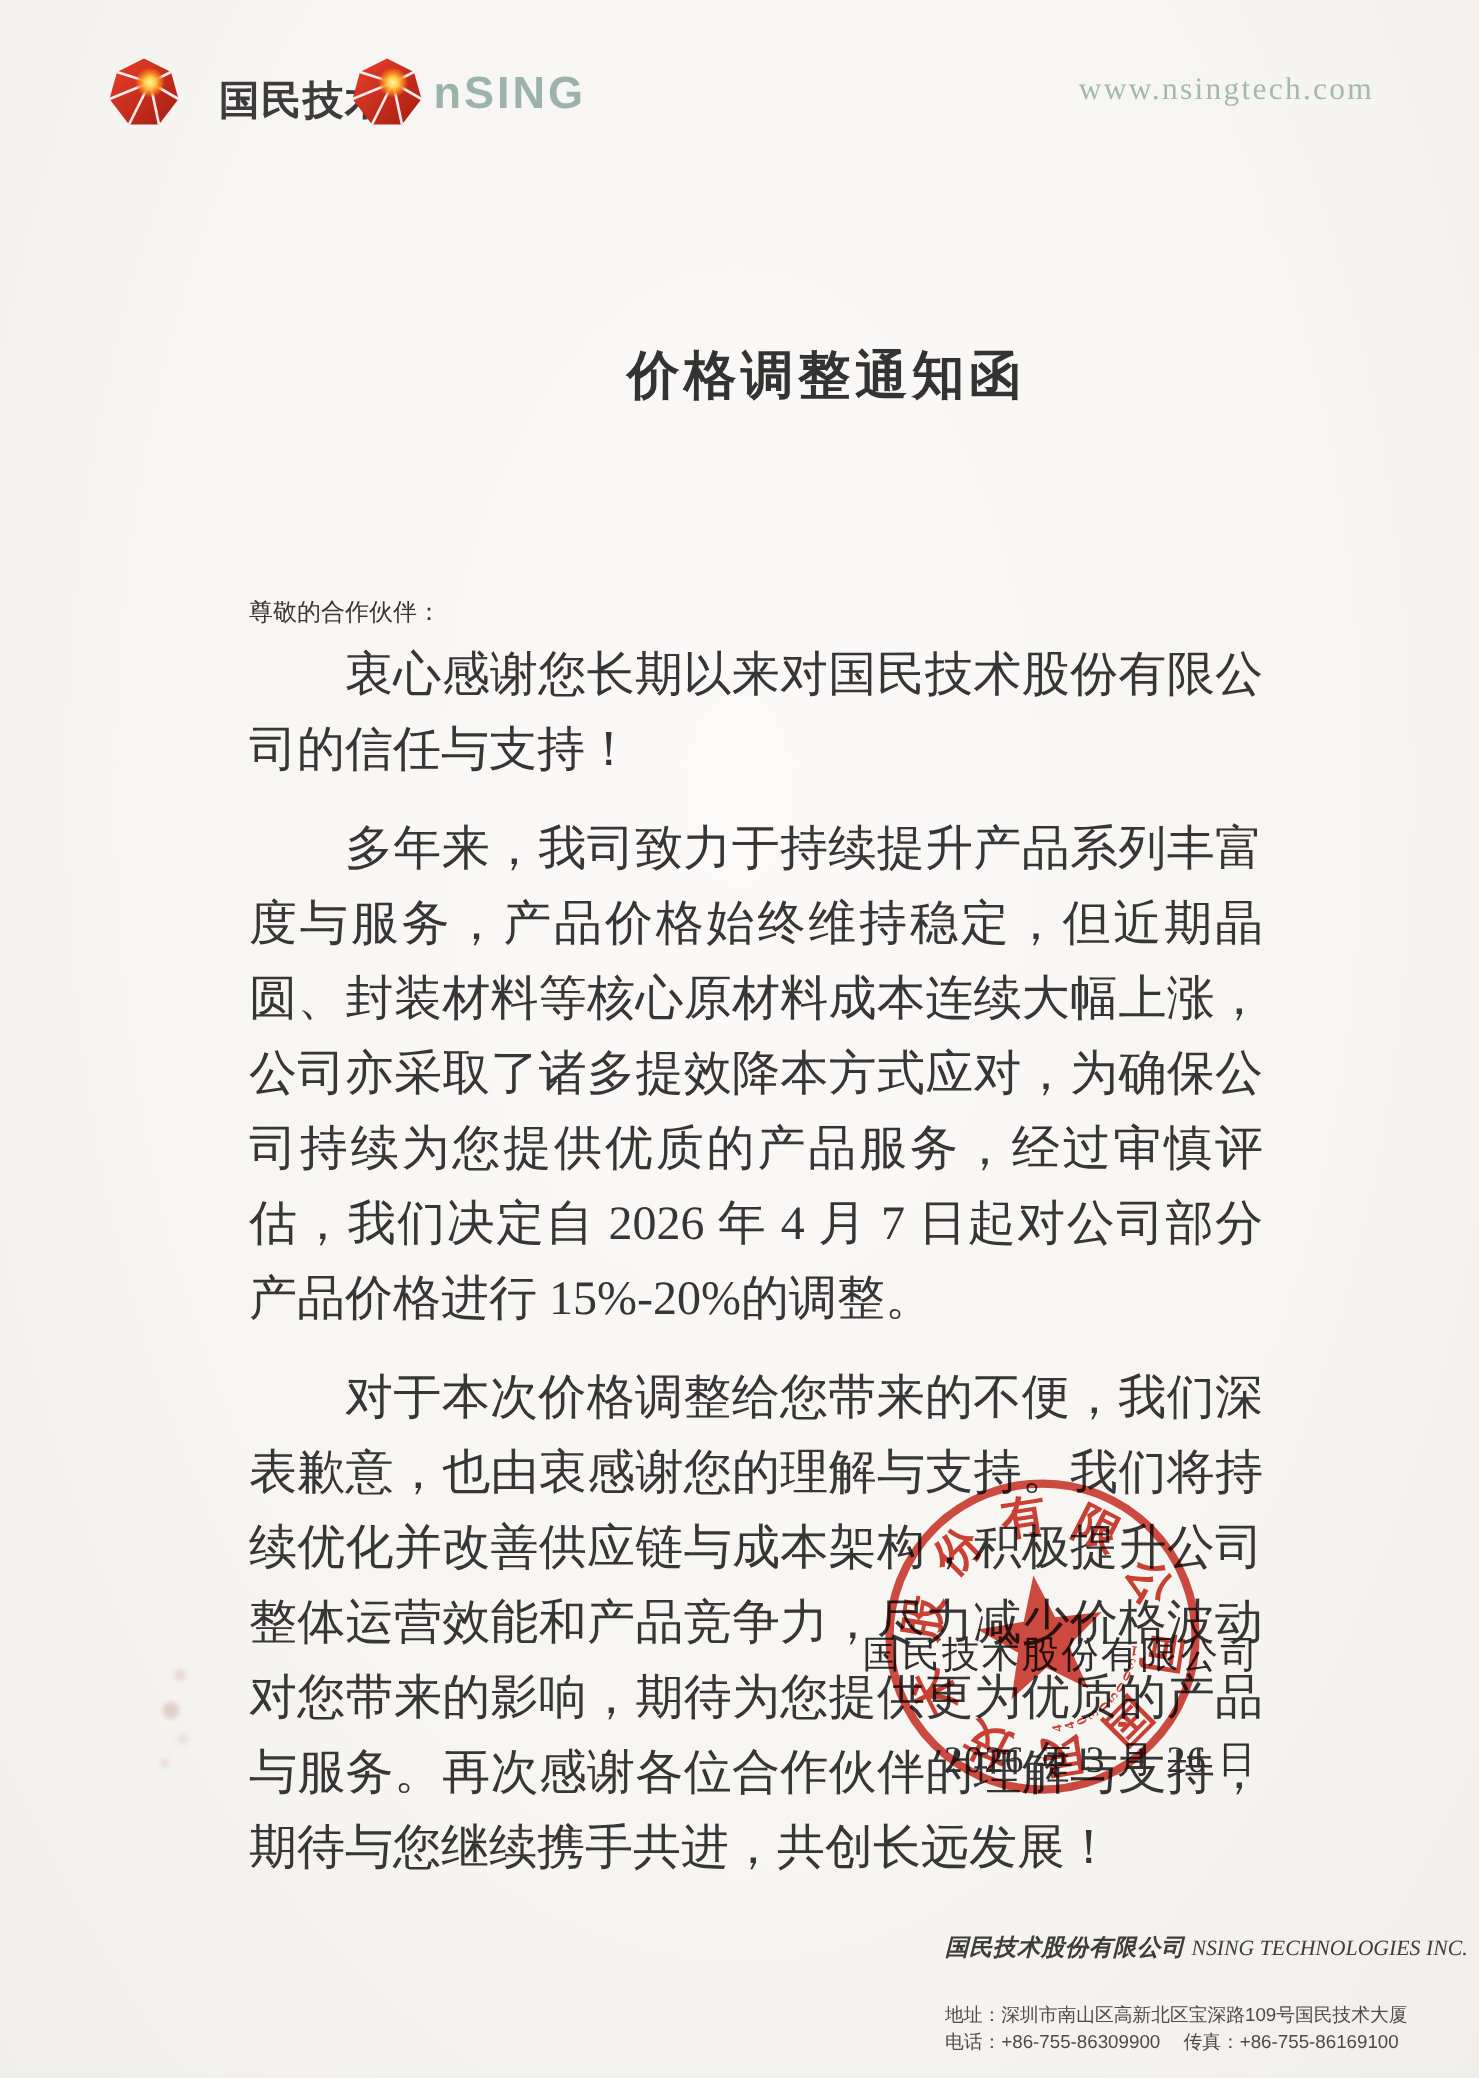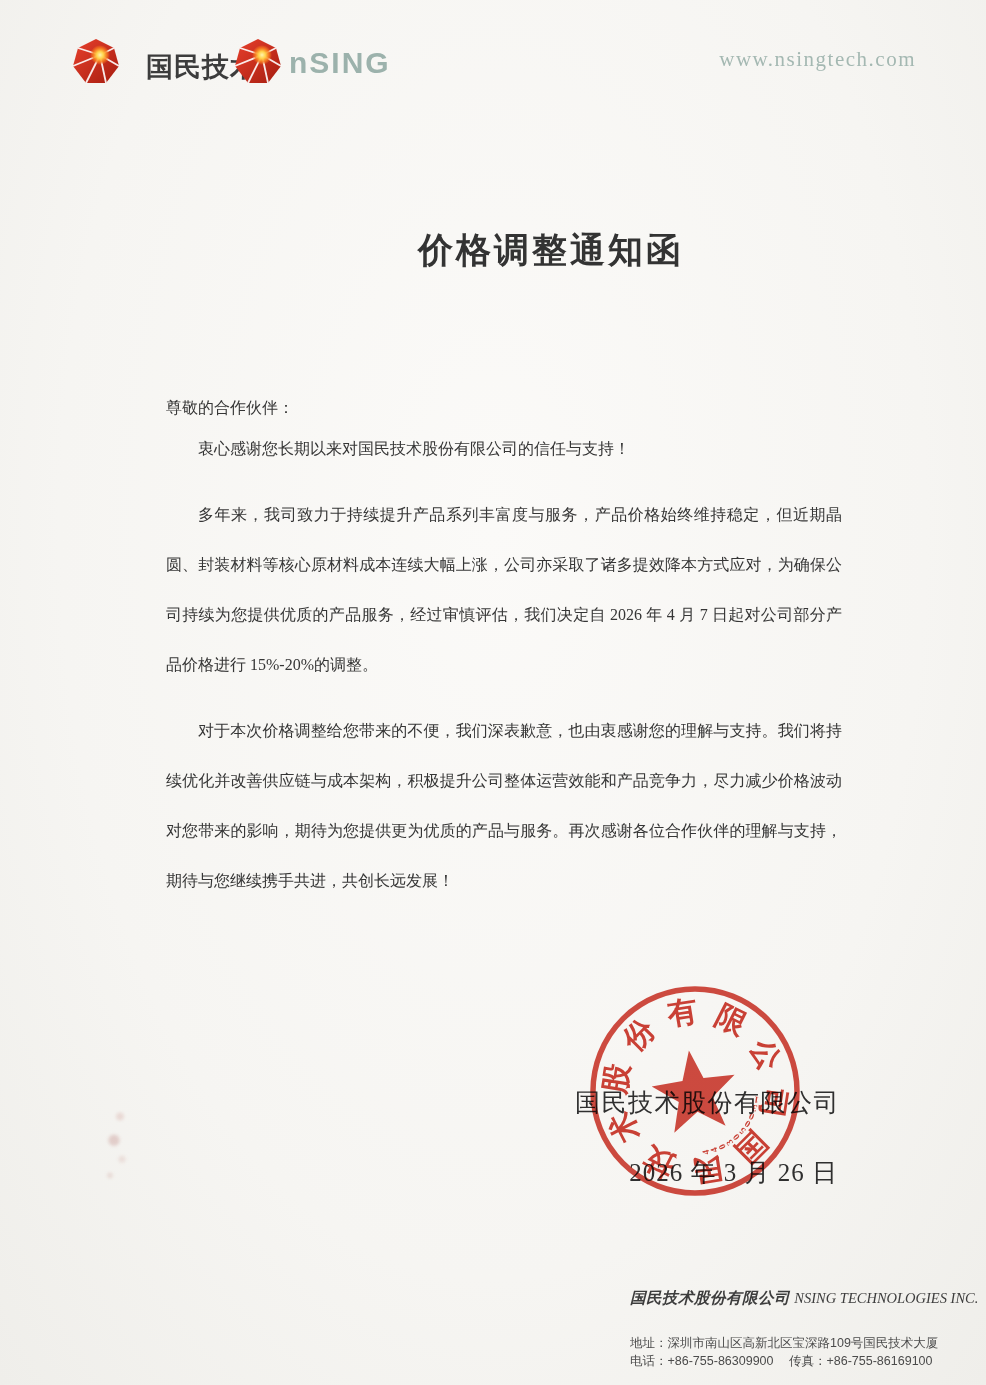--- a/index.html
+++ b/index.html
@@ -25,21 +25,21 @@
     position:absolute;right:70px;top:47px;font-size:21px;color:#a4b8b2;letter-spacing:1.5px;
   }
   
   .doc-title{
     position:absolute;top:227px;left:50%;transform:translateX(-50%) translateX(27px);
     font-size:35px;font-weight:700;color:#333;letter-spacing:3px;white-space:nowrap;margin-left:31px;
   }
   .salutation{position:absolute;left:166px;top:366px;font-size:16px;color:#363636;margin-top:32px;}
   .body-text{position:absolute;left:166px;top:424px;width:676px;}
   .body-text p{
-    margin:0 0 16px 0;font-size:16px;line-height:50px;color:#363636;
+    margin:0 0 16px 0;font-size:32px;line-height:50px;color:#363636;
     text-align:justify;text-indent:2em;
   }
   .sig-company{
     position:absolute;right:146px;top:1086px;font-size:25px;color:#2f2f2f;letter-spacing:1.5px;
     white-space:nowrap;
   }
   .sig-date{
     position:absolute;right:148px;top:1156px;font-size:25px;color:#2f2f2f;letter-spacing:1px;
     white-space:nowrap;
   }

